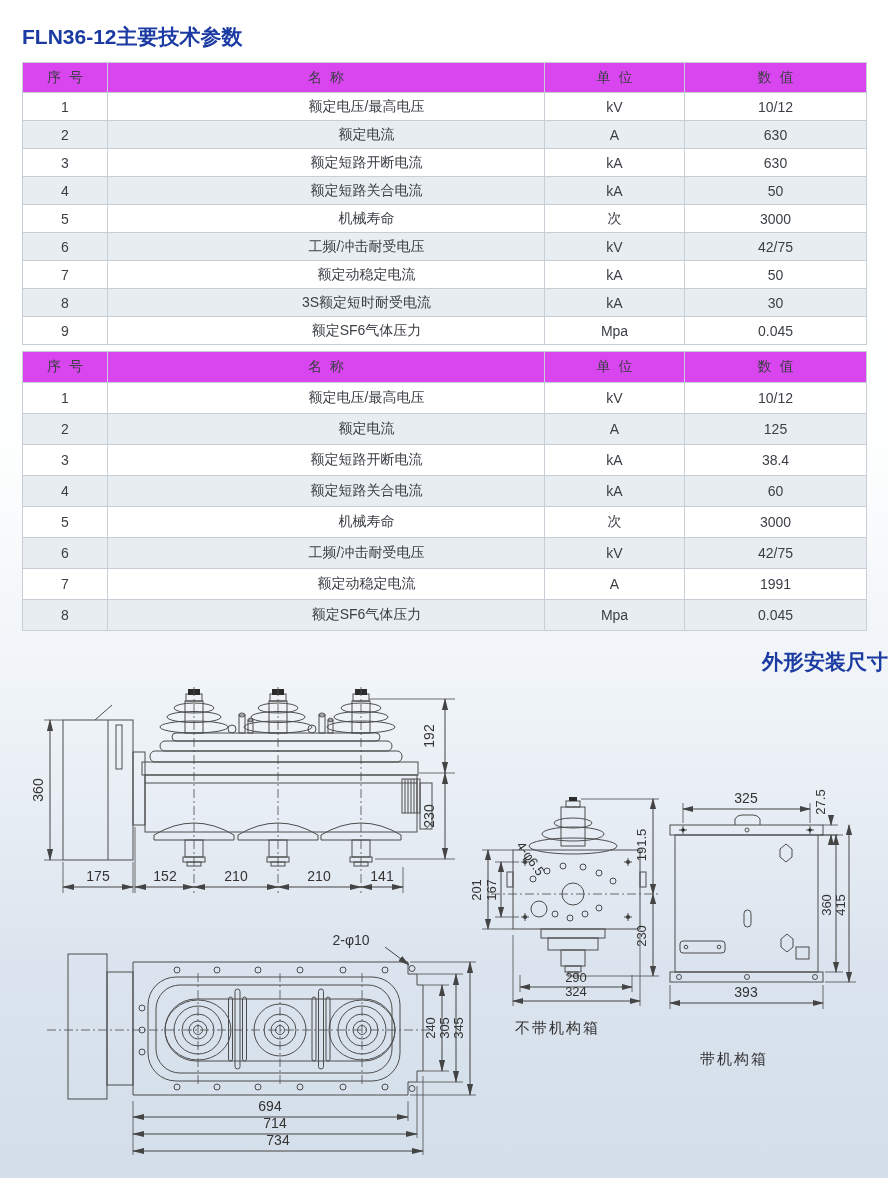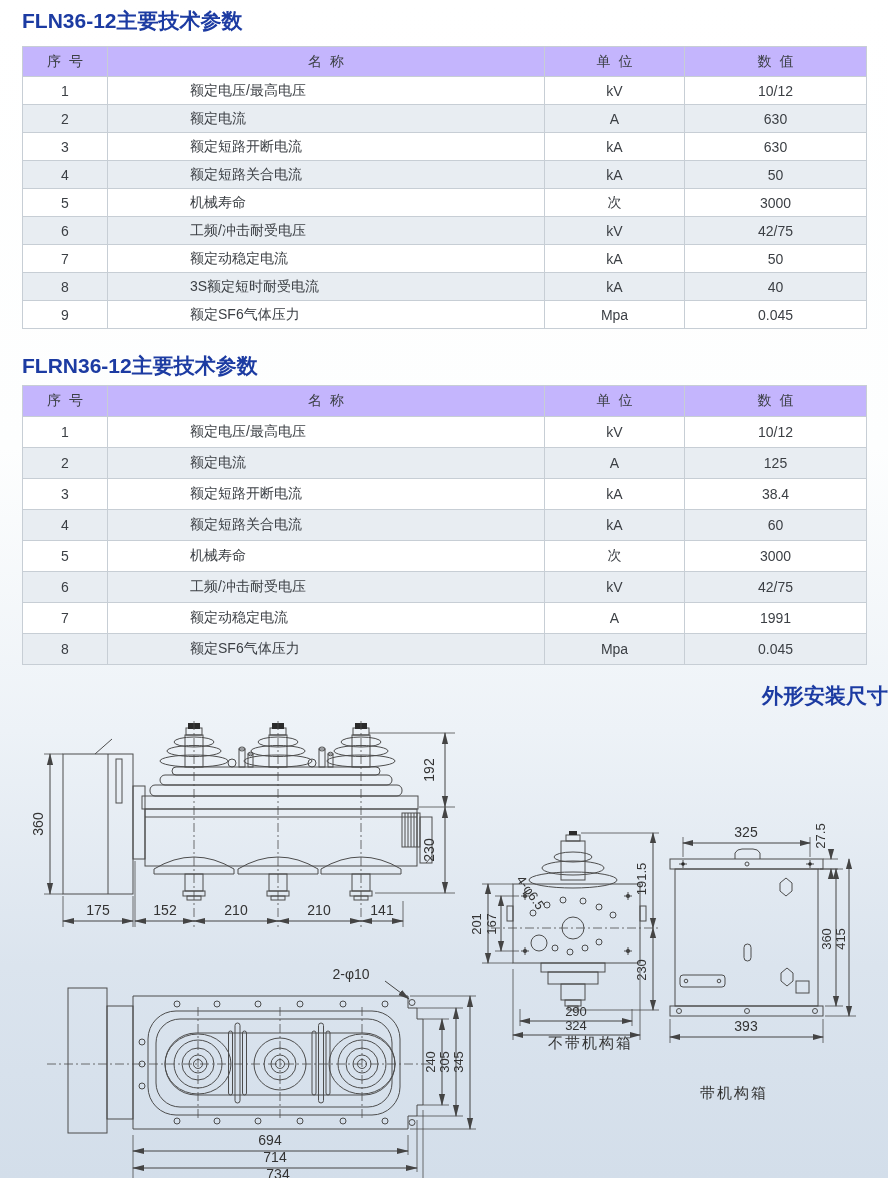--- a/index.html
+++ b/index.html
@@ -2,41 +2,41 @@
 <html><head>
 <meta charset="utf-8">
 <style>
   html,body{margin:0;padding:0;}
   body{
     width:888px;height:1178px;position:relative;overflow:hidden;
     font-family:"Liberation Sans","DejaVu Sans",sans-serif;
     background:linear-gradient(180deg,#ffffff 0%,#fdfefe 38%,#edf2f7 62%,#dbe4ee 82%,#d3deea 100%);
   }
   .sec-title{
-    font-size:21px;font-weight:bold;color:#1c3ba2;margin:0 0 0 22px;line-height:26px;
+    font-size:21px;font-weight:bold;color:#1c3ba2;margin:16px 0 0 22px;line-height:26px;
   }
   #title1{padding-top:8px;}
   #title2{margin-top:24px;}
   #title3{margin-top:18px;text-align:right;}
   table.spec{
     width:844px;margin:12px 0 0 22px;border-collapse:collapse;table-layout:fixed;
     font-size:14px;color:#3b3f44;
   }
   table.spec th,table.spec td{
     border:1px solid #c7ced5;text-align:center;font-weight:normal;
     overflow:hidden;white-space:pre;
   }
-  table.spec th{background:#c4b5fd;height:27px;text-align:center;}
+  table.spec th{background:#d946ef;height:27px;text-align:center;}
   table.spec td{height:25px;background:#ffffff;}
   table#table1{margin-top:12px;}
   table#table2{margin-top:6px;}
   table#table2 td{height:28px;}
   table#table2 th{height:28px;}
   table.spec tbody tr:nth-child(even) td{background:#e8edf2;}
-  table.spec td.name-cell{text-align:left;padding-left:82px;}
+  table.spec td.name-cell{text-align:center;padding-left:82px;}
   #drawings{position:relative;width:888px;height:506px;margin-top:4px;}
   #drawings svg{position:absolute;overflow:visible;}
   svg .ln{fill:none;stroke:#4d4d4d;stroke-width:1;}
   svg .dash{fill:none;stroke:#4d4d4d;stroke-width:0.8;stroke-dasharray:9 3 2 3;}
   svg .ext{fill:none;stroke:#4d4d4d;stroke-width:0.8;}
   svg .dim{fill:none;stroke:#444444;stroke-width:1;}
   svg .dt{font-size:14px;fill:#333333;text-anchor:middle;}
   svg .dts{font-size:13px;fill:#333333;text-anchor:middle;}
   svg .dkt{fill:#2b2b2b;stroke:none;}
   .cap{
@@ -103,34 +103,33 @@
         <tr>
           <td>7</td>
           <td class="name-cell">额定动稳定电流</td>
           <td>kA</td>
           <td>50</td>
         </tr>
         <tr>
           <td>8</td>
           <td class="name-cell">3S额定短时耐受电流</td>
           <td>kA</td>
-          <td>40</td>
+          <td>30</td>
         </tr>
         <tr>
           <td>9</td>
           <td class="name-cell">额定SF6气体压力</td>
           <td>Mpa</td>
           <td>0.045</td>
         </tr>
       </tbody>
     </table>
 </section>
 
 <section>
-  <h2 id="title2" class="sec-title">FLRN36-12主要技术参数</h2>
   <table id="table2" class="spec">
       <colgroup>
         <col style="width: 85px;">
         <col style="width: 437px;">
         <col style="width: 140px;">
         <col style="width: 182px;">
       </colgroup>
       <thead>
         <tr>
           <th>序  号</th>
@@ -545,16 +544,16 @@
       <text class="dts" transform="translate(176,120) rotate(-90)">360</text>
       <line class="dim" x1="194" y1="40" x2="194" y2="197" marker-start="url(#dS)" marker-end="url(#dE)"></line>
       <text class="dts" transform="translate(190,120) rotate(-90)">415</text>
 
       <line class="ext" x1="15" y1="200" x2="15" y2="224"></line>
         <line class="ext" x1="168" y1="200" x2="168" y2="224"></line>
       <line class="dim" x1="15" y1="218" x2="168" y2="218" marker-start="url(#dS)" marker-end="url(#dE)"></line>
       <text class="dt" x="91" y="212">393</text>
     </svg>
 
-    <div class="cap" style="left:515px;top:321px;margin-left:33px;">不带机构箱</div>
+    <div class="cap" style="left:515px;top:340px;">不带机构箱</div>
     <div class="cap" style="left:700px;top:371px;">带机构箱</div>
   </div>
 </section>
 
 </body></html>

